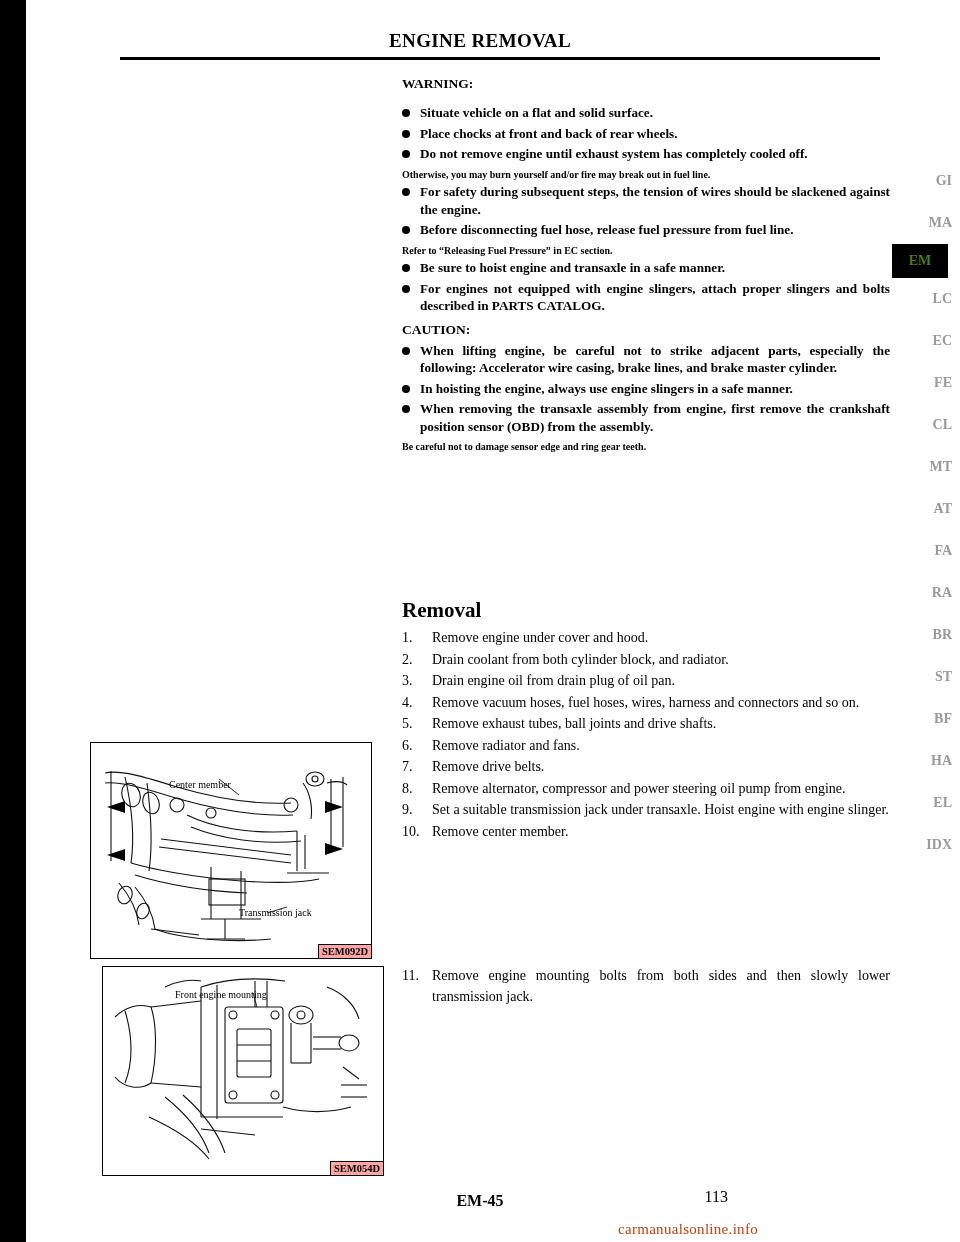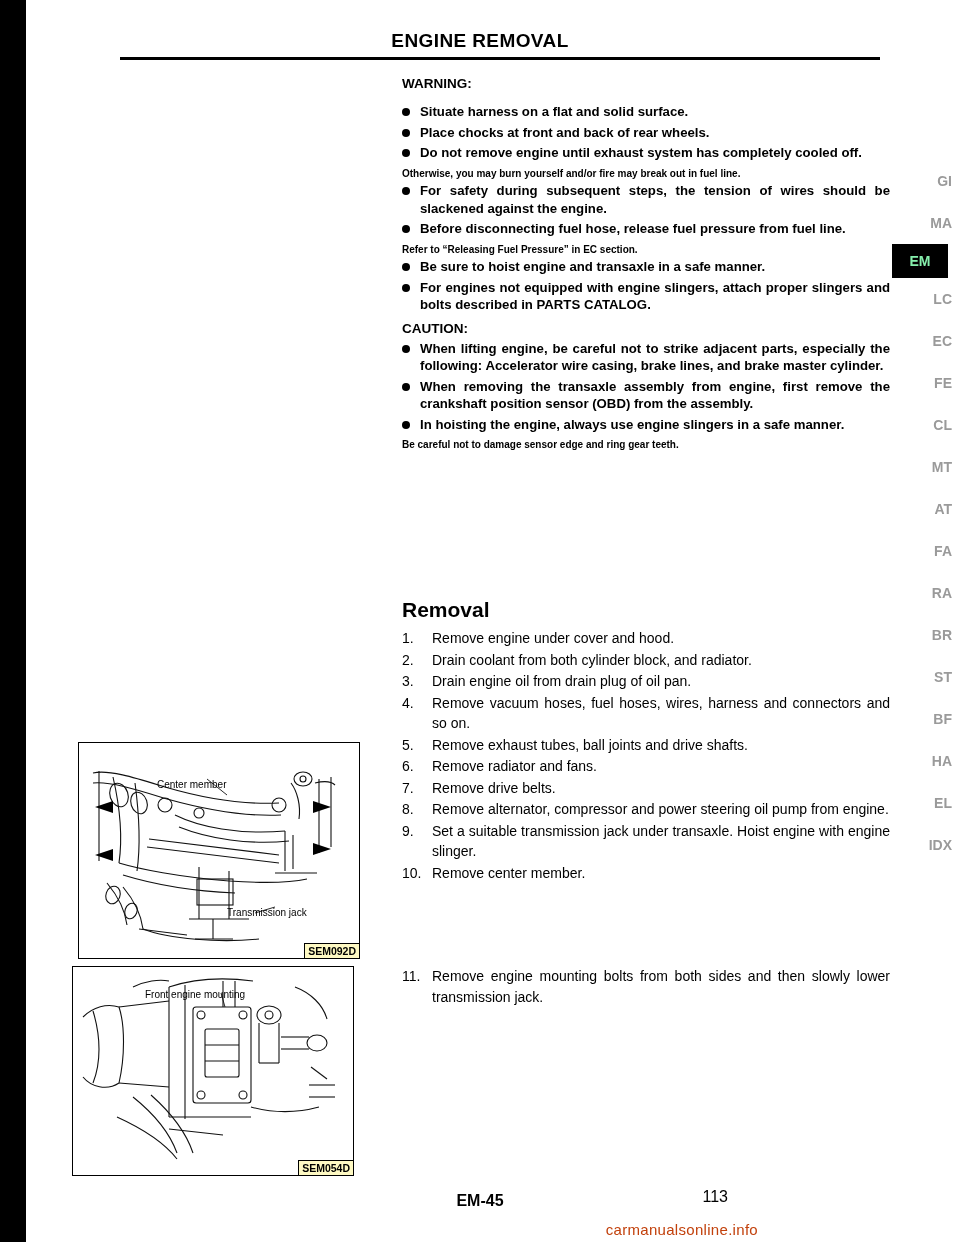--- a/index.html
+++ b/index.html
@@ -13,20 +13,21 @@
     position: relative;
     font-family: "Liberation Sans", sans-serif;
     color: #000000;
     overflow: hidden;
   }
   .page {
     position: absolute;
     left: 0; top: 0;
     width: 772px;
     height: 1242px;
+    font-family: Liberation Serif, serif;
   }
   
   .binding-strip {
     position: absolute;
     left: 0; top: 0;
     width: 26px;
     height: 1242px;
     background: #000000;
   }
   
@@ -59,21 +60,21 @@
     font-size: 14px;
     font-weight: bold;
     color: #9a9a9a;
     height: 42px;
     line-height: 42px;
     text-align: right;
     padding-left: 2px;
   }
   .tab-item.active {
     background: #000000;
-    color: #86efac;
+    color: #4d7c0f;
     width: 56px;
     text-align: center;
     padding-left: 0;
     height: 34px;
     line-height: 34px;
   }
   
   .warn-block {
     position: absolute;
     left: 402px;
@@ -155,29 +156,29 @@
     top: 966px;
     width: 488px;
   }
   
   .figure {
     position: absolute;
     border: 1px solid #000;
     background: #fff;
     overflow: hidden;
   }
-  #fig1 { left: 78px; top: 742px; width: 280px; height: 215px; }
-  #fig2 { left: 72px; top: 966px; width: 280px; height: 208px; }
+  #fig1 { left: 90px; top: 742px; width: 280px; height: 215px; }
+  #fig2 { left: 102px; top: 966px; width: 280px; height: 208px; text-align: right; }
   .fig-code {
     position: absolute;
     right: 0;
     bottom: 0;
     font-size: 10.5px;
     font-weight: bold;
-    background: #fef9c3;
+    background: #fca5a5;
     padding: 1px 3px;
     border-left: 1px solid #000;
     border-top: 1px solid #000;
   }
   .fig-label {
     position: absolute;
     font-size: 10px;
     white-space: nowrap;
   }
   
@@ -213,21 +214,21 @@
   <div class="binding-strip"></div>
 
   <div class="doc-title">ENGINE REMOVAL</div>
   <div class="title-rule"></div>
 
   <div class="warn-block">
     <div class="warn-head">WARNING:</div>
 
     <div class="bullet-row">
       <span class="bullet-dot"></span>
-      <span class="bullet-text">Situate harness on a flat and solid surface.</span>
+      <span class="bullet-text">Situate vehicle on a flat and solid surface.</span>
     </div>
     <div class="bullet-row">
       <span class="bullet-dot"></span>
       <span class="bullet-text">Place chocks at front and back of rear wheels.</span>
     </div>
     <div class="bullet-row">
       <span class="bullet-dot"></span>
       <span class="bullet-text">Do not remove engine until exhaust system has completely cooled off.</span>
     </div>
     <div class="sub-line">Otherwise, you may burn yourself and/or fire may break out in fuel line.</div>
@@ -252,25 +253,25 @@
     </div>
 
     <div class="caution-head">CAUTION:</div>
 
     <div class="bullet-row">
       <span class="bullet-dot"></span>
       <span class="bullet-text">When lifting engine, be careful not to strike adjacent parts, especially the following: Accelerator wire casing, brake lines, and brake master cylinder.</span>
     </div>
     <div class="bullet-row">
       <span class="bullet-dot"></span>
+      <span class="bullet-text">In hoisting the engine, always use engine slingers in a safe manner.</span>
+    </div>
+    <div class="bullet-row">
+      <span class="bullet-dot"></span>
       <span class="bullet-text">When removing the transaxle assembly from engine, first remove the crankshaft position sensor (OBD) from the assembly.</span>
-    </div>
-    <div class="bullet-row">
-      <span class="bullet-dot"></span>
-      <span class="bullet-text">In hoisting the engine, always use engine slingers in a safe manner.</span>
     </div>
     <div class="sub-line">Be careful not to damage sensor edge and ring gear teeth.</div>
   </div>
 
   <div class="removal-head">Removal</div>
 
   <div class="steps">
     <div class="step-row">
       <span class="step-num">1.</span>
       <span class="step-text">Remove engine under cover and hood.</span>

